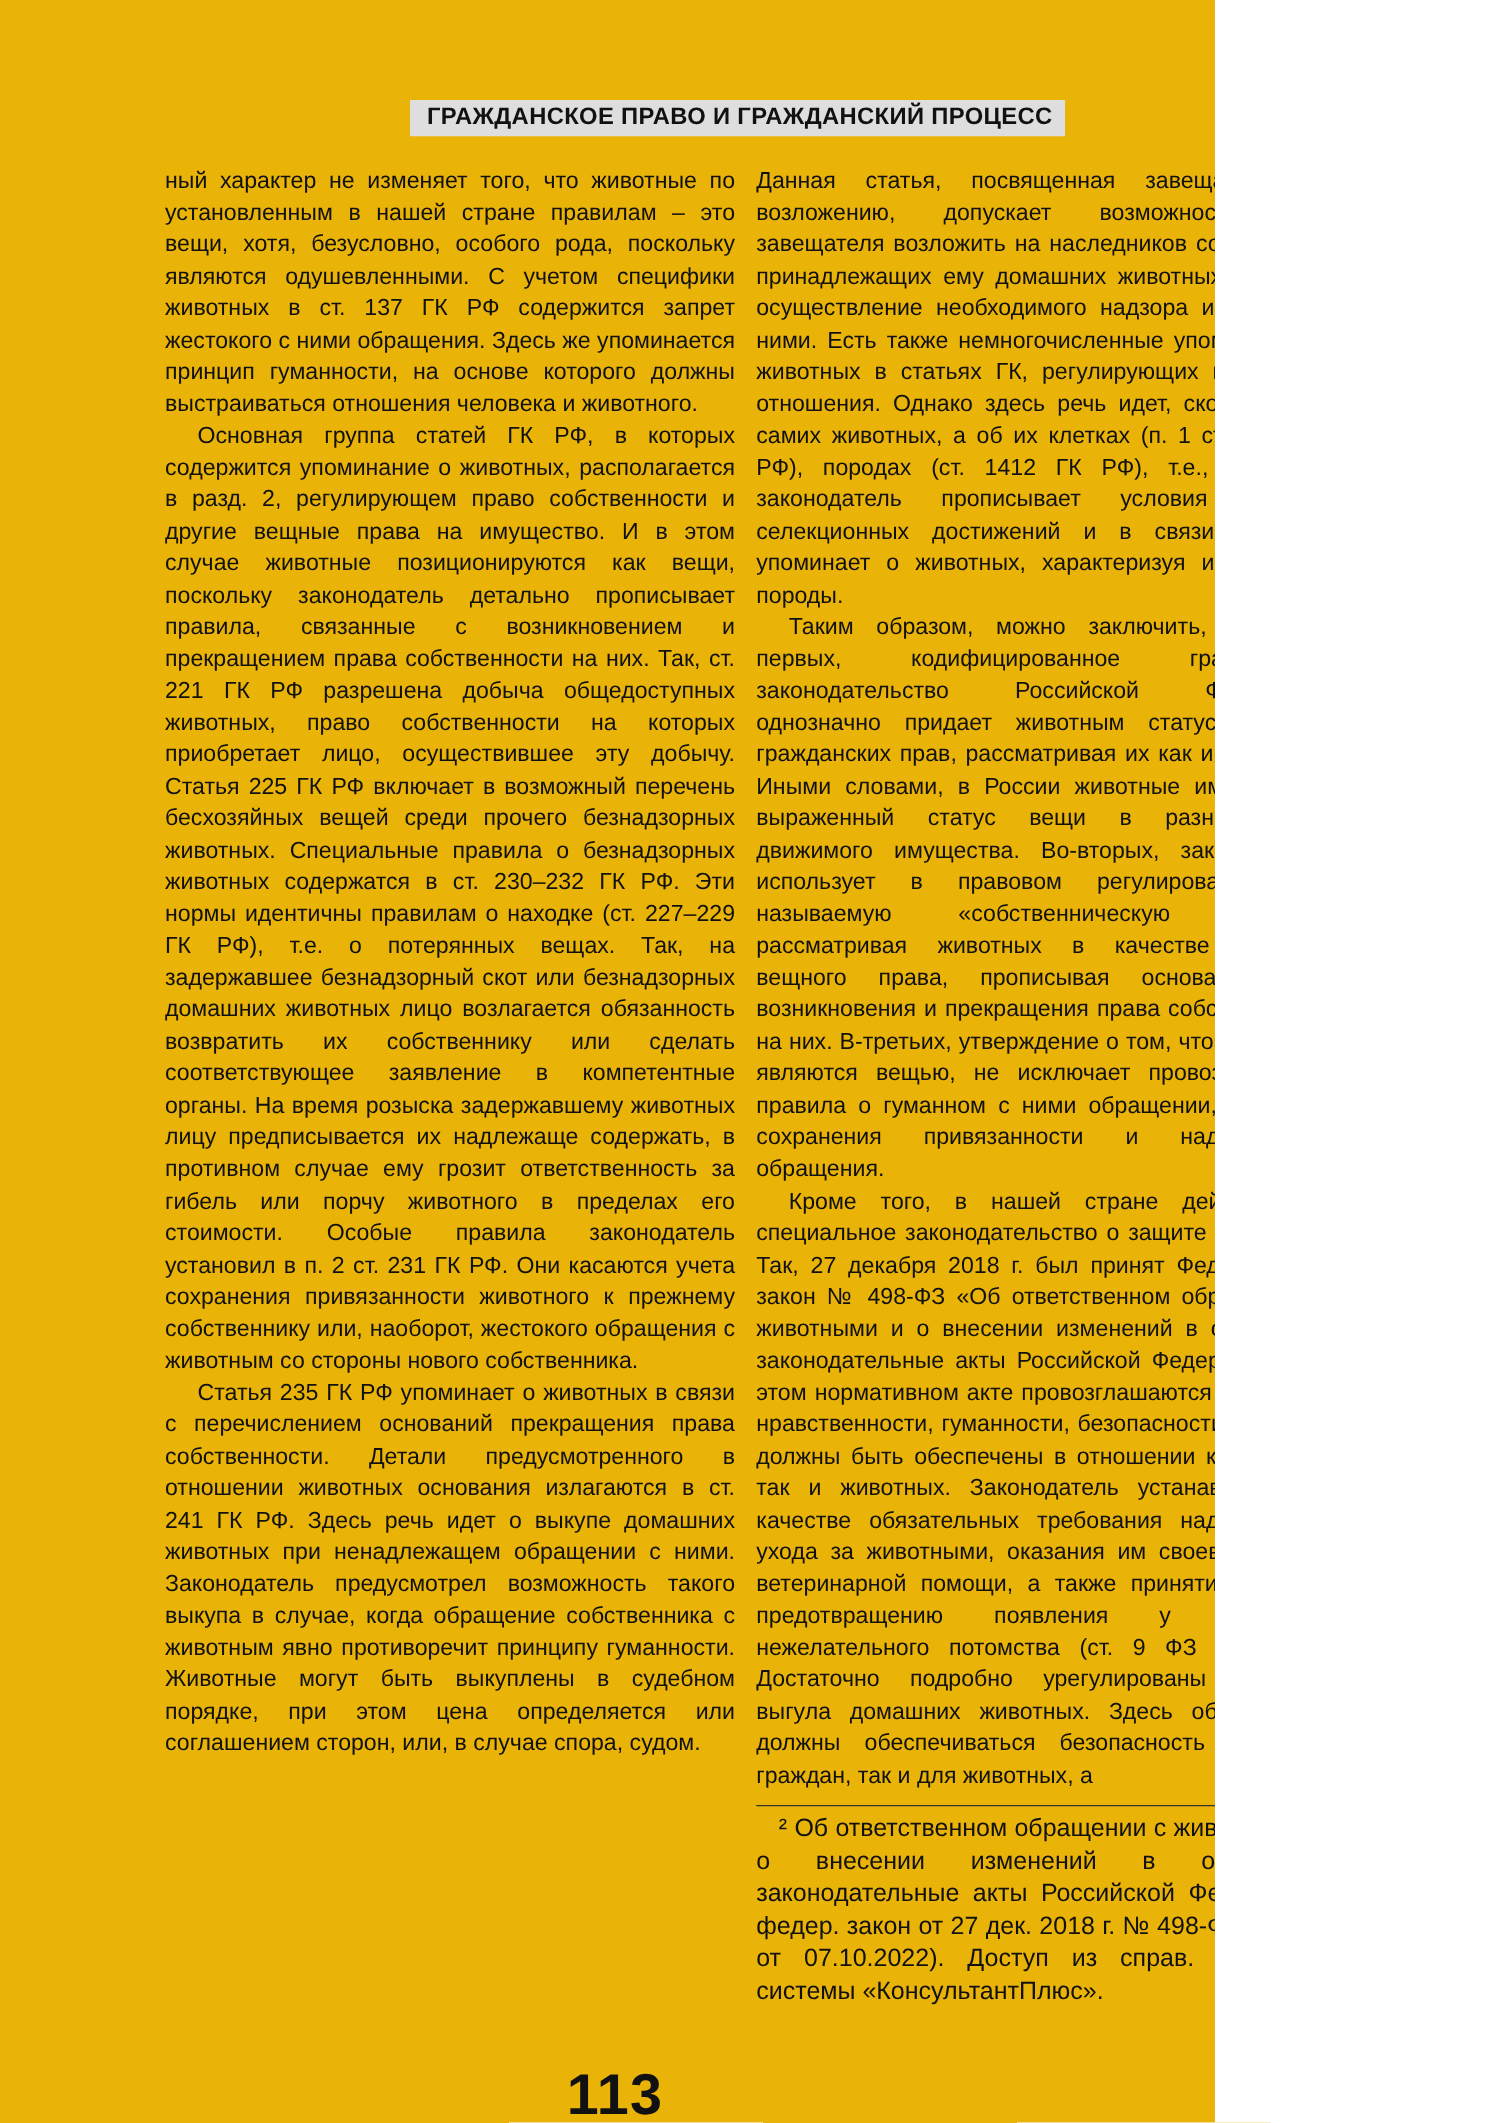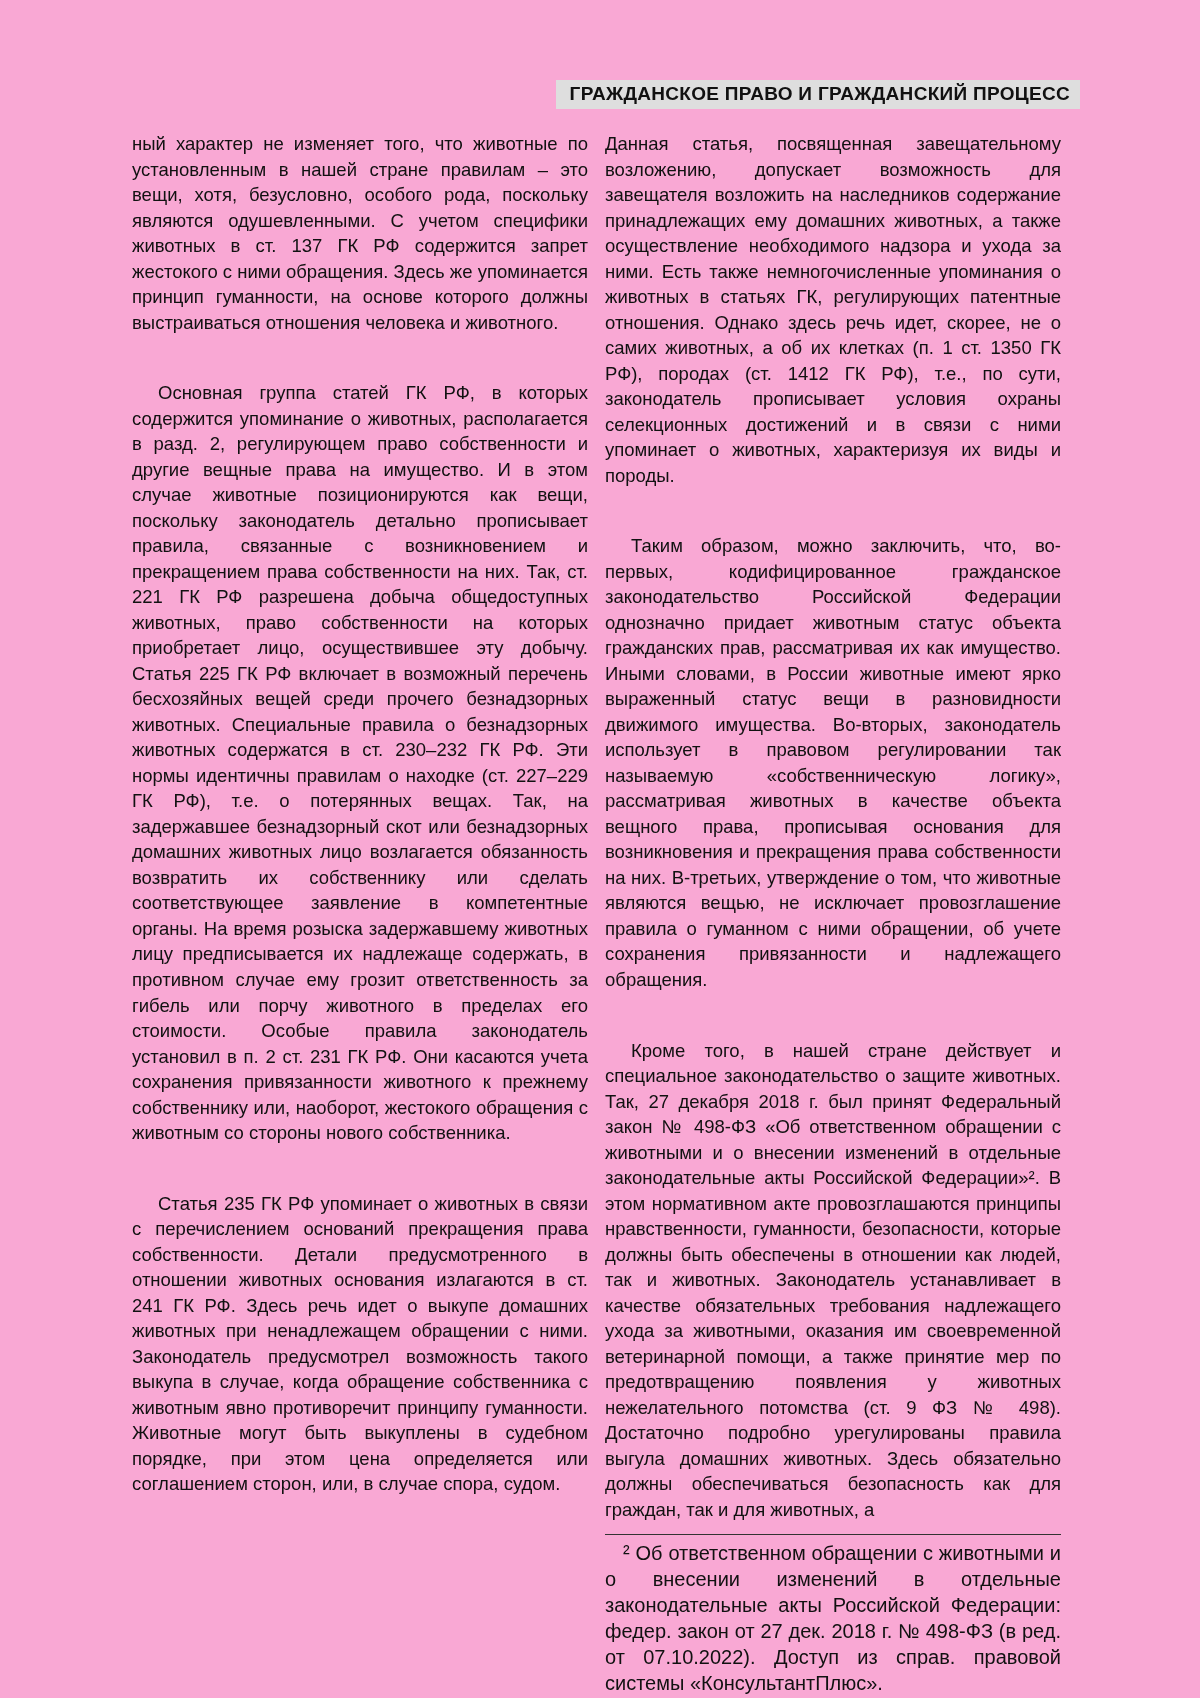--- a/index.html
+++ b/index.html
@@ -2,28 +2,28 @@
 <html lang="ru"><head>
 <meta charset="utf-8">
 <style>
   html, body {
     margin: 0;
     padding: 0;
     background: #ffffff;
   }
   .page {
     position: relative;
-    width: 1200px;
+    width: 972px;
     height: 1698px;
     box-sizing: border-box;
     padding: 80px 120px 0 132px;
     font-family: "Liberation Sans", "DejaVu Sans", sans-serif;
     color: #111111;
     overflow: hidden;
-    background: #f9a8d4;
+    background: #eab308;
   }
   .header-row {
     text-align: right;
     margin-bottom: 22px;
   }
   .header-bar {
     display: inline-block;
     background: #dedede;
     padding: 3px 10px 4px 14px;
     font-weight: bold;
@@ -40,21 +40,20 @@
   }
   .col {
     width: 456px;
     flex: 0 0 456px;
   }
   .col p {
     margin: 0;
   }
   .col p.indent {
     text-indent: 26px;
-    margin-top: 45px;
   }
   .footnote {
     margin-top: 12px;
     font-size: 20px;
     line-height: 1.3;
   }
   .footnote-rule {
     border: none;
     border-top: 1px solid #333333;
     margin: 0 0 5px 0;

